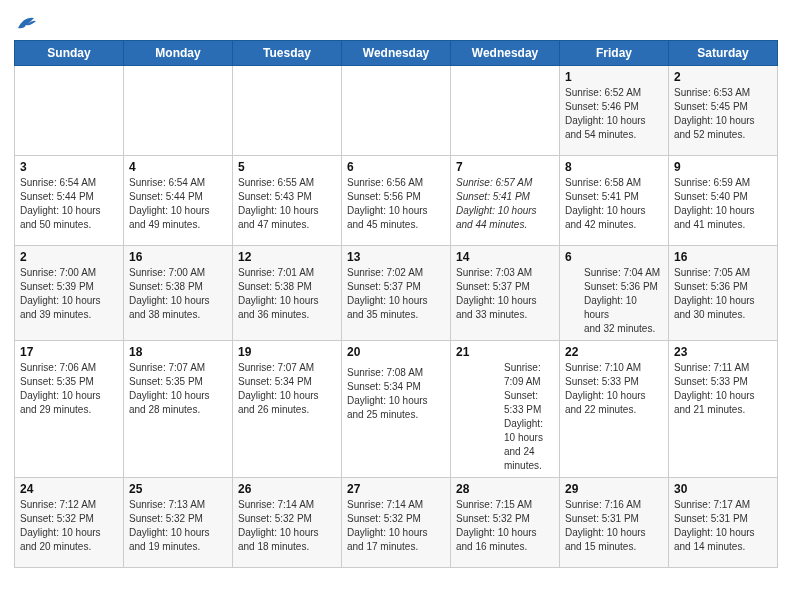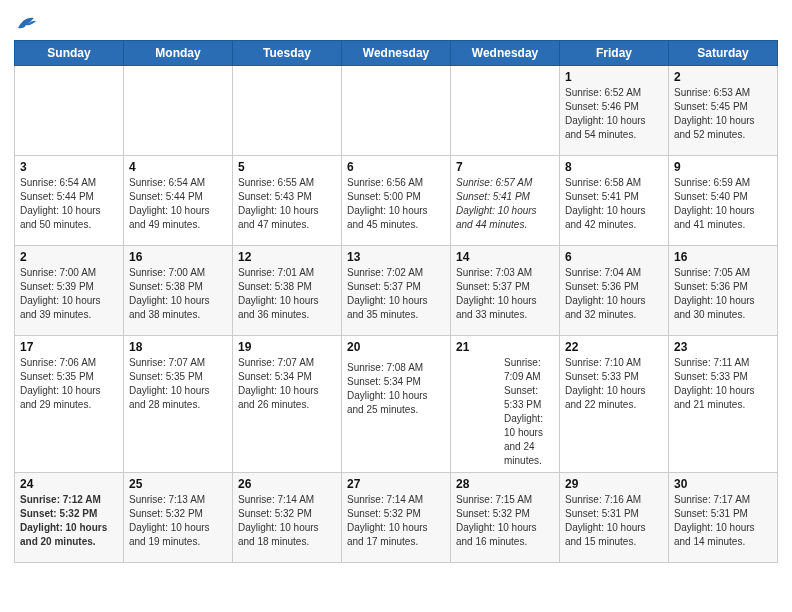--- a/index.html
+++ b/index.html
@@ -179,21 +179,21 @@
           <td>
             <span class="day-num">5</span>
             <div class="day-info" style="white-space: pre-line;">Sunrise: 6:55 AM
 Sunset: 5:43 PM
 Daylight: 10 hours
 and 47 minutes.</div>
           </td>
           <td>
             <span class="day-num">6</span>
             <div class="day-info" style="white-space: pre-line;">Sunrise: 6:56 AM
-Sunset: 5:00 PM
+Sunset: 5:56 PM
 Daylight: 10 hours
 and 45 minutes.</div>
           </td>
           <td>
             <span class="day-num">7</span>
             <div class="day-info" style="white-space: pre-line; font-style: italic;">Sunrise: 6:57 AM
 Sunset: 5:41 PM
 Daylight: 10 hours
 and 44 minutes.</div>
           </td>
@@ -243,21 +243,21 @@
           </td>
           <td>
             <span class="day-num">14</span>
             <div class="day-info" style="white-space: pre-line;">Sunrise: 7:03 AM
 Sunset: 5:37 PM
 Daylight: 10 hours
 and 33 minutes.</div>
           </td>
           <td>
             <span class="day-num">6</span>
-            <div class="day-info" style="white-space: pre-line;">Sunrise: 7:04 AM
+            <div class="day-info" style="white-space: pre-line; margin-left: 19px;">Sunrise: 7:04 AM
 Sunset: 5:36 PM
 Daylight: 10 hours
 and 32 minutes.</div>
           </td>
           <td>
             <span class="day-num">16</span>
             <div class="day-info" style="white-space: pre-line;">Sunrise: 7:05 AM
 Sunset: 5:36 PM
 Daylight: 10 hours
 and 30 minutes.</div>
@@ -310,21 +310,21 @@
             <span class="day-num">23</span>
             <div class="day-info" style="white-space: pre-line;">Sunrise: 7:11 AM
 Sunset: 5:33 PM
 Daylight: 10 hours
 and 21 minutes.</div>
           </td>
         </tr>
         <tr>
           <td>
             <span class="day-num">24</span>
-            <div class="day-info" style="white-space: pre-line; font-weight: bold;">Sunrise: 7:12 AM
+            <div class="day-info" style="white-space: pre-line;">Sunrise: 7:12 AM
 Sunset: 5:32 PM
 Daylight: 10 hours
 and 20 minutes.</div>
           </td>
           <td>
             <span class="day-num">25</span>
             <div class="day-info" style="white-space: pre-line;">Sunrise: 7:13 AM
 Sunset: 5:32 PM
 Daylight: 10 hours
 and 19 minutes.</div>

